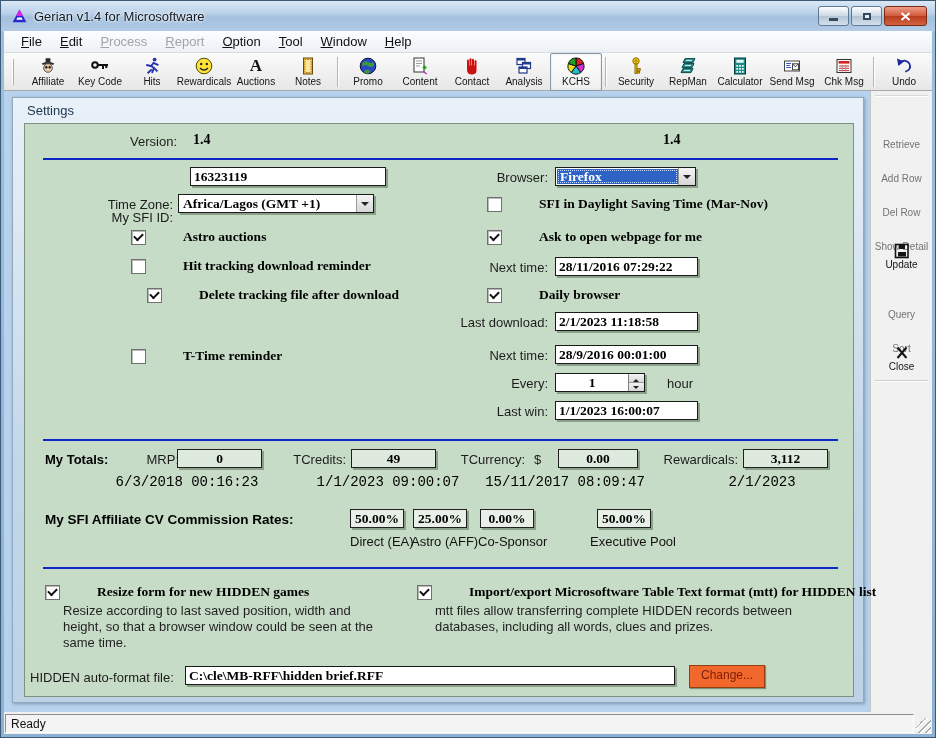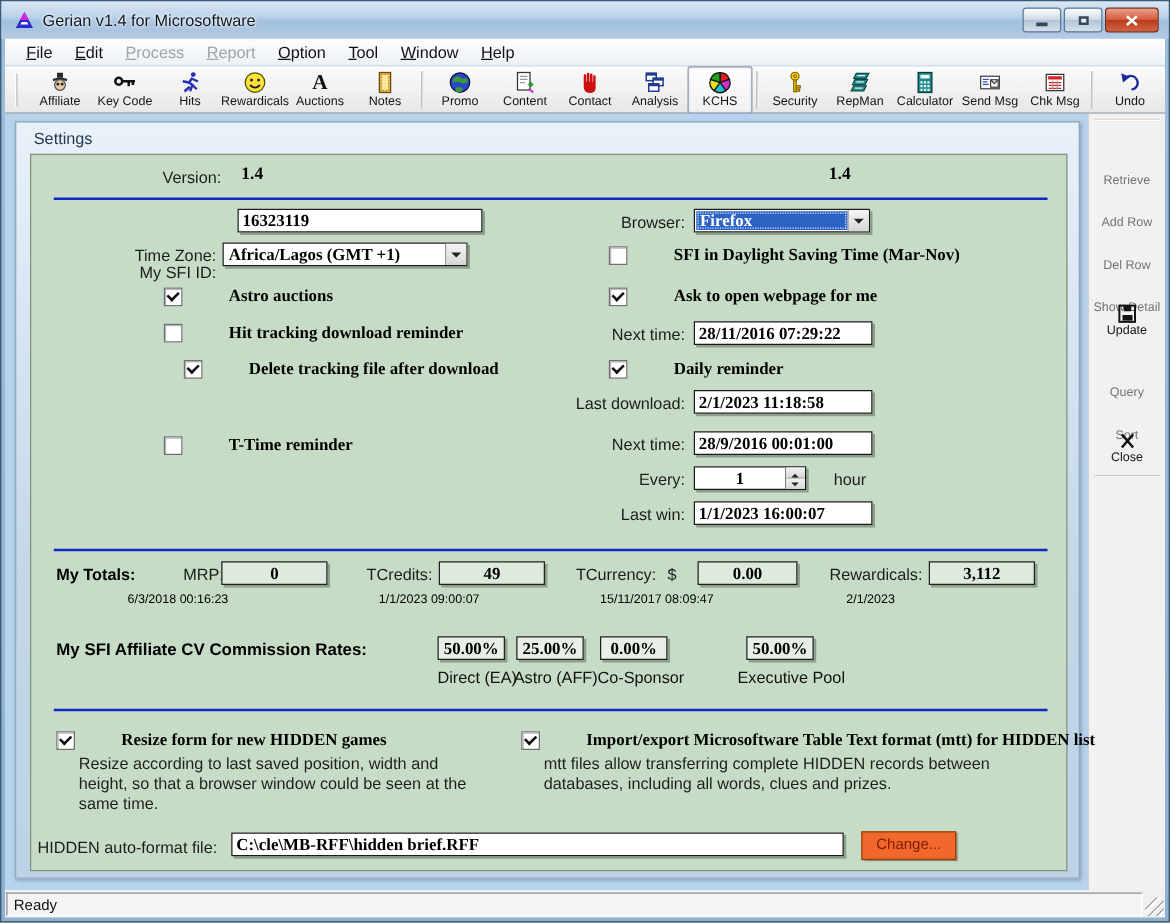--- a/index.html
+++ b/index.html
@@ -69,21 +69,21 @@
 
   .spinner{position:absolute;width:90px;height:19px;background:#fff;border:1px solid #1a1a1a;box-shadow:2px 2px 0 rgba(80,100,80,.5);box-sizing:border-box;}
   .spin-num{position:absolute;left:0;right:16px;top:0;bottom:0;text-align:center;font-family:"Liberation Serif",serif;font-weight:bold;font-size:13.5px;line-height:17px;}
   .spin-arrows{position:absolute;right:0;top:0;bottom:0;width:15px;border-left:1px solid #808080;display:flex;flex-direction:column;}
   .spin-up,.spin-down{flex:1;background:linear-gradient(#f2f2f2,#d8d8d8);position:relative;}
   .spin-up{border-bottom:1px solid #9a9a9a;}
   .spin-up::after{content:"";position:absolute;left:3.5px;top:2px;border:3.5px solid transparent;border-bottom-color:#222;}
   .spin-down::after{content:"";position:absolute;left:3.5px;top:3px;border:3.5px solid transparent;border-top-color:#222;}
 
   .tbox{position:absolute;height:19px;border:1px solid #1f1f1f;box-shadow:2px 2px 0 rgba(80,100,80,.5);background:#dfeadf;text-align:center;font-family:"Liberation Serif",serif;font-weight:bold;font-size:13.5px;line-height:18px;box-sizing:border-box;}
-  .tdate{position:absolute;font-family:Liberation Sans, sans-serif;font-size:10px;color:#000;text-align:left;white-space:nowrap;}
+  .tdate{position:absolute;font-family:Liberation Mono, monospace;font-size:14px;color:#000;text-align:center;white-space:nowrap;}
   .clabel{position:absolute;font-size:13px;color:#111;white-space:nowrap;}
   .desc{position:absolute;font-size:13px;color:#1f1f1f;line-height:16px;}
   .change-btn{position:absolute;background:#f2682c;border:1px solid #93400e;color:#7c1d05;font-size:12px;text-align:center;line-height:19px;box-shadow:1px 1px 1px rgba(0,0,0,.35);}
 
   
   .statusbar{position:absolute;left:3px;right:3px;bottom:3px;height:22px;background:#f0f0f0;}
   .status-field{position:absolute;left:1px;right:18px;top:2px;bottom:1px;border:1px solid;border-color:#8e8e8e #ffffff #ffffff #8e8e8e;font-size:12px;color:#111;padding:2px 0 0 5px;box-sizing:border-box;background:#f4f4f4;}
   .grip{position:absolute;right:1px;bottom:1px;width:15px;height:15px;background:
     linear-gradient(135deg,transparent 30%,#aaa 30%,#aaa 36%,#fff 36%,#fff 42%,transparent 42%,transparent 55%,#aaa 55%,#aaa 61%,#fff 61%,#fff 67%,transparent 67%,transparent 78%,#aaa 78%,#aaa 84%,#fff 84%,#fff 90%,transparent 90%);}
 </style>
@@ -405,21 +405,21 @@
           </div>
           <div class="flabel" style="left:380px;top:136px;width:143px;">Next time:</div>
           <input class="field" style="left: 530px; top: 133px; width: 143px;" readonly="" value="28/11/2016 07:29:22">
 
           <div class="cb checked" style="left:122px;top:163px;">
             <span class="cb-box"></span>
             <span class="cb-label">Delete tracking file after download</span>
           </div>
           <div class="cb checked" style="left:462px;top:163px;">
             <span class="cb-box"></span>
-            <span class="cb-label">Daily reminder</span>
+            <span class="cb-label">Daily browser</span>
           </div>
 
           <div class="flabel" style="left:360px;top:191px;width:163px;">Last download:</div>
           <input class="field" style="left: 530px; top: 188px; width: 143px;" readonly="" value="2/1/2023 11:18:58">
 
           <div class="cb" style="left:106px;top:224px;">
             <span class="cb-box"></span>
             <span class="cb-label">T-Time reminder</span>
           </div>
           <div class="flabel" style="left:380px;top:224px;width:143px;">Next time:</div>

